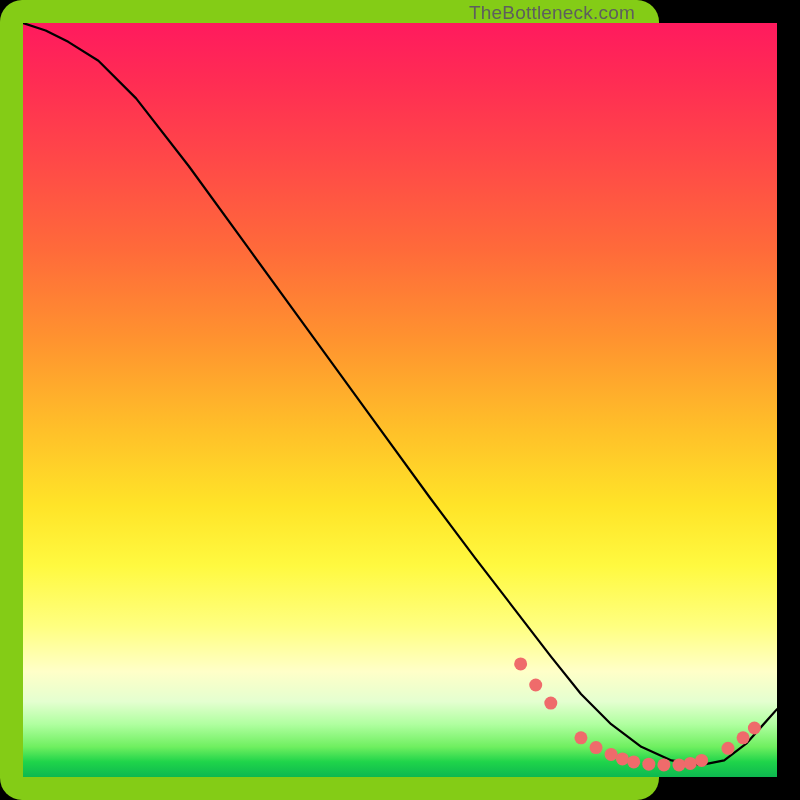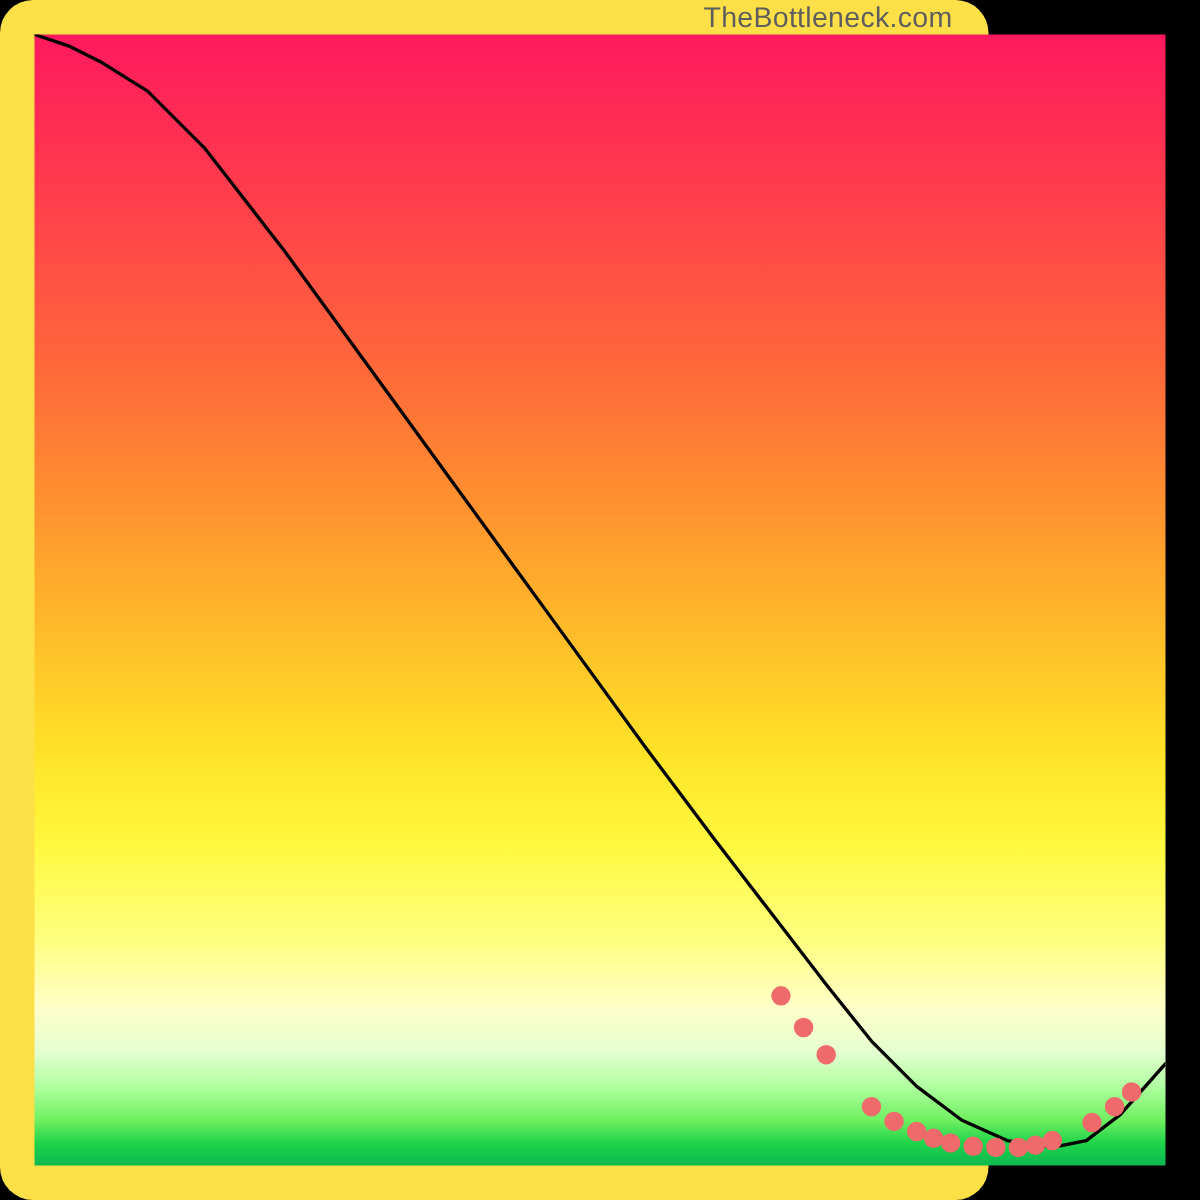--- a/index.html
+++ b/index.html
@@ -8,21 +8,21 @@
     width: 800px;
     height: 800px;
     background: #000;
     overflow: hidden;
     font-family: Arial, Helvetica, sans-serif;
   }
   .outer {
     width: 659px;
     height: 800px;
     position: relative;
-    background: #fde047;
+    background: #84cc16;
     border-radius: 22px;
   }
   .plot {
     position: absolute;
     left: 23px;
     top: 23px;
     width: 754px;
     height: 754px;
     
     background: linear-gradient(

